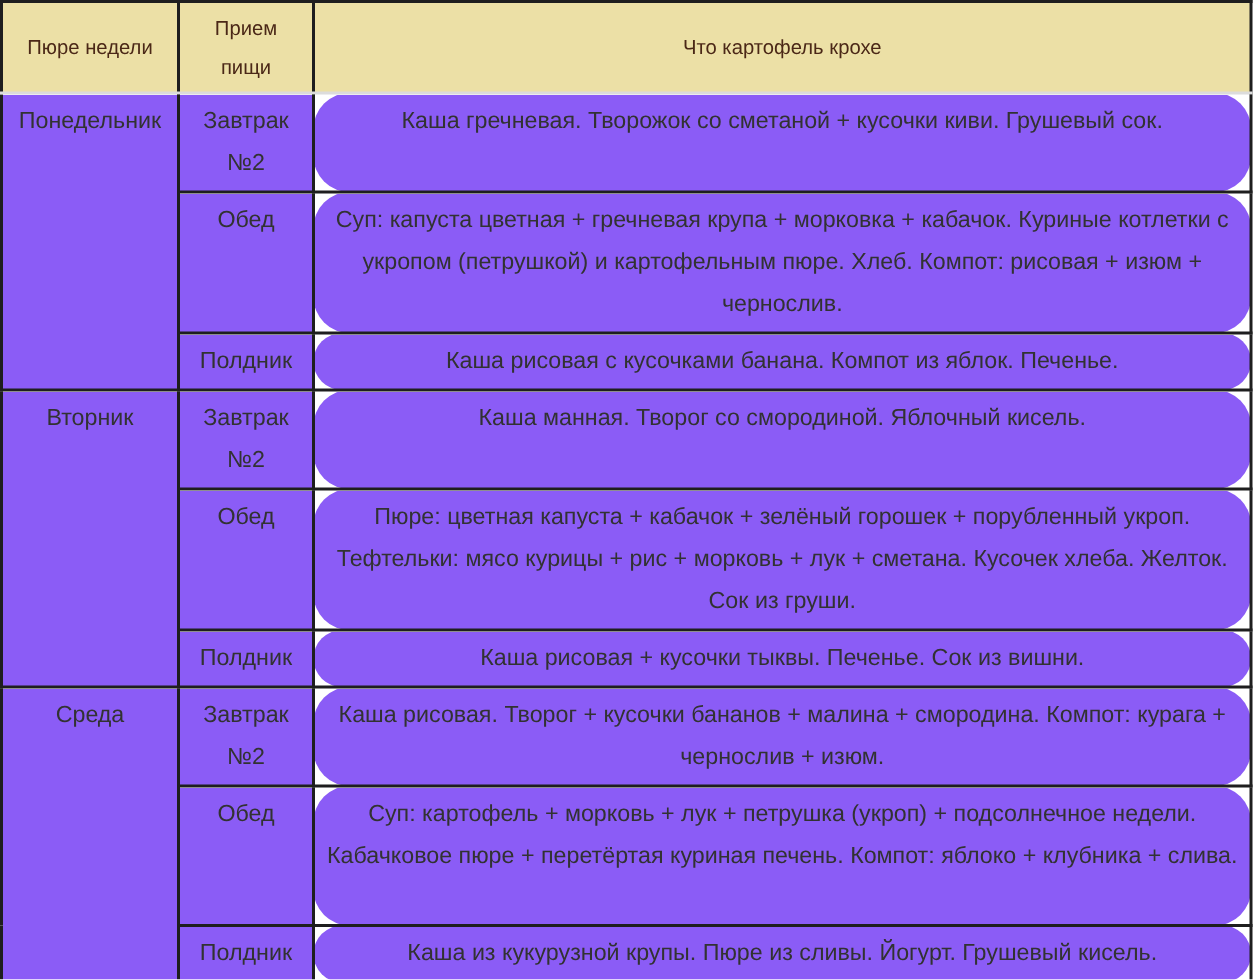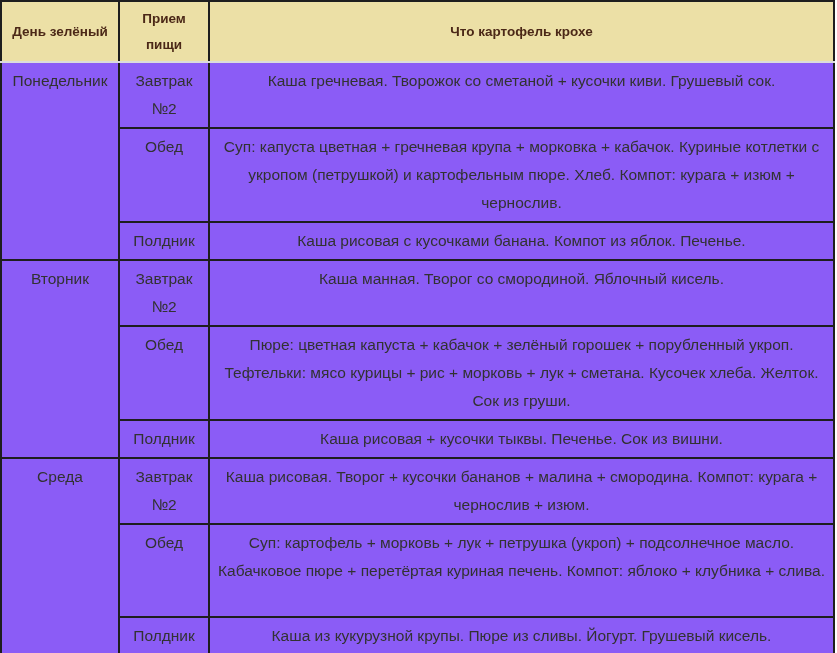--- a/index.html
+++ b/index.html
@@ -19,70 +19,70 @@
   .menu td, .menu th {
     border: 2px solid #1e1e1e;
     box-sizing: border-box;
     overflow: hidden;
   }
   
   .menu th {
     background: #ece0a6;
     color: #4b2817;
     font-size: 13.5px;
-    font-weight: bold;
+    font-weight: normal;
     text-align: center;
     vertical-align: middle;
     height: 61px;
     line-height: 26px;
     padding: 2px 6px;
     border-bottom: 2px solid #dcdcdc;
   }
   
   .menu td {
     background: #8b5cf6;
     color: #323232;
     font-size: 15.5px;
     text-align: center;
     vertical-align: top;
     line-height: 28px;
     padding: 4px 8px;
   }
   .day-cell   { font-size: 15.5px; padding: 4px 2px; }
   .meal-cell  { font-size: 15.5px; padding: 4px 6px; }
-  .desc-cell  { padding: 4px 14px; }
+  .desc-cell  { padding: 4px 14px; border-radius: 24px; }
   tr.row-breakfast td { height: 66px; }
   tr.row-lunch     td { height: 93px; }
   tr.row-snack     td { height: 37px; }
 </style>
 </head>
 <body>
 
 <div class="screen">
   <table class="menu">
     <colgroup>
       <col style="width:118px">
       <col style="width:90px">
       <col style="width:625px">
     </colgroup>
     <tbody>
       <tr>
-        <th>День зелёный</th>
+        <th>Пюре недели</th>
         <th>Прием пищи</th>
         <th>Что картофель крохе</th>
       </tr>
 
       <tr class="row-breakfast">
         <td class="day-cell" rowspan="3">Понедельник</td>
         <td class="meal-cell">Завтрак №2</td>
         <td class="desc-cell">Каша гречневая. Творожок со сметаной + кусочки киви. Грушевый сок.</td>
       </tr>
       <tr class="row-lunch">
         <td class="meal-cell">Обед</td>
-        <td class="desc-cell">Суп: капуста цветная + гречневая крупа + морковка + кабачок. Куриные котлетки с укропом (петрушкой) и картофельным пюре. Хлеб. Компот: курага + изюм + чернослив.</td>
+        <td class="desc-cell">Суп: капуста цветная + гречневая крупа + морковка + кабачок. Куриные котлетки с укропом (петрушкой) и картофельным пюре. Хлеб. Компот: рисовая + изюм + чернослив.</td>
       </tr>
       <tr class="row-snack">
         <td class="meal-cell">Полдник</td>
         <td class="desc-cell">Каша рисовая с кусочками банана. Компот из яблок. Печенье.</td>
       </tr>
 
       <tr class="row-breakfast">
         <td class="day-cell" rowspan="3">Вторник</td>
         <td class="meal-cell">Завтрак №2</td>
         <td class="desc-cell">Каша манная. Творог со смородиной. Яблочный кисель.</td>
@@ -96,21 +96,21 @@
         <td class="desc-cell">Каша рисовая + кусочки тыквы. Печенье. Сок из вишни.</td>
       </tr>
 
       <tr class="row-breakfast">
         <td class="day-cell" rowspan="3">Среда</td>
         <td class="meal-cell">Завтрак №2</td>
         <td class="desc-cell">Каша рисовая. Творог + кусочки бананов + малина + смородина. Компот: курага + чернослив + изюм.</td>
       </tr>
       <tr class="row-lunch">
         <td class="meal-cell">Обед</td>
-        <td class="desc-cell">Суп: картофель + морковь + лук + петрушка (укроп) + подсолнечное масло. Кабачковое пюре + перетёртая куриная печень. Компот: яблоко + клубника + слива.</td>
+        <td class="desc-cell">Суп: картофель + морковь + лук + петрушка (укроп) + подсолнечное недели. Кабачковое пюре + перетёртая куриная печень. Компот: яблоко + клубника + слива.</td>
       </tr>
       <tr class="row-snack">
         <td class="meal-cell">Полдник</td>
         <td class="desc-cell">Каша из кукурузной крупы. Пюре из сливы. Йогурт. Грушевый кисель.</td>
       </tr>
 
     </tbody>
   </table>
 </div>
 

